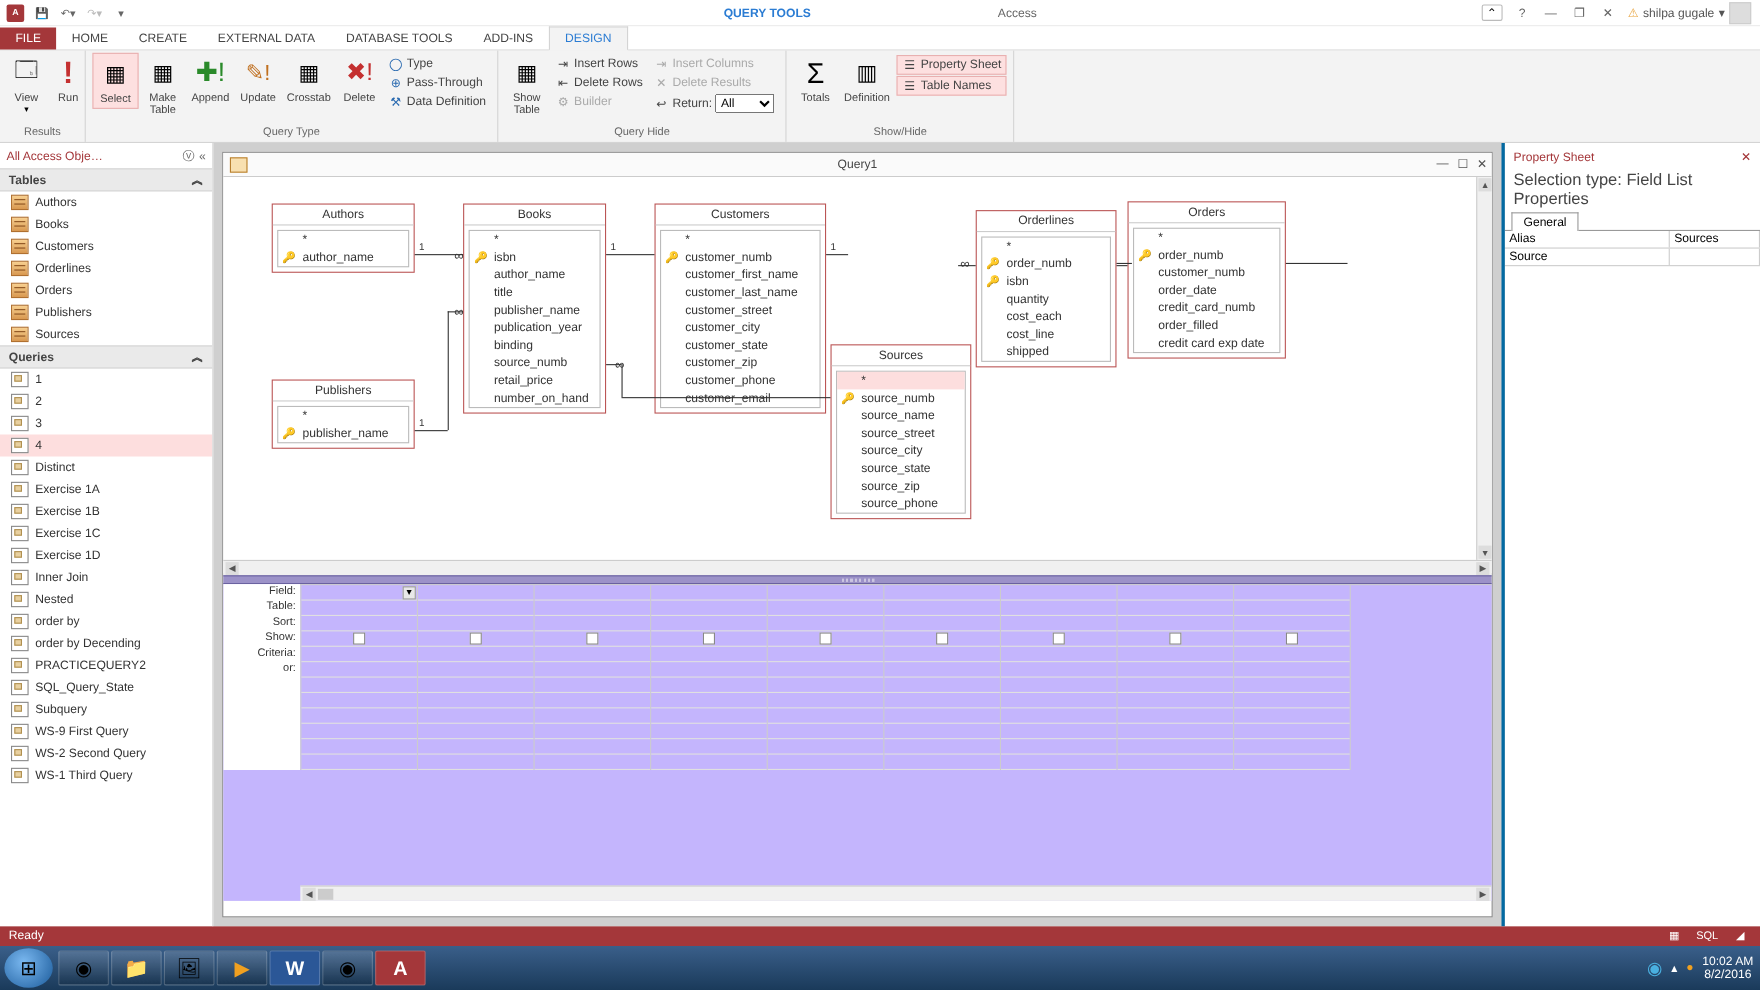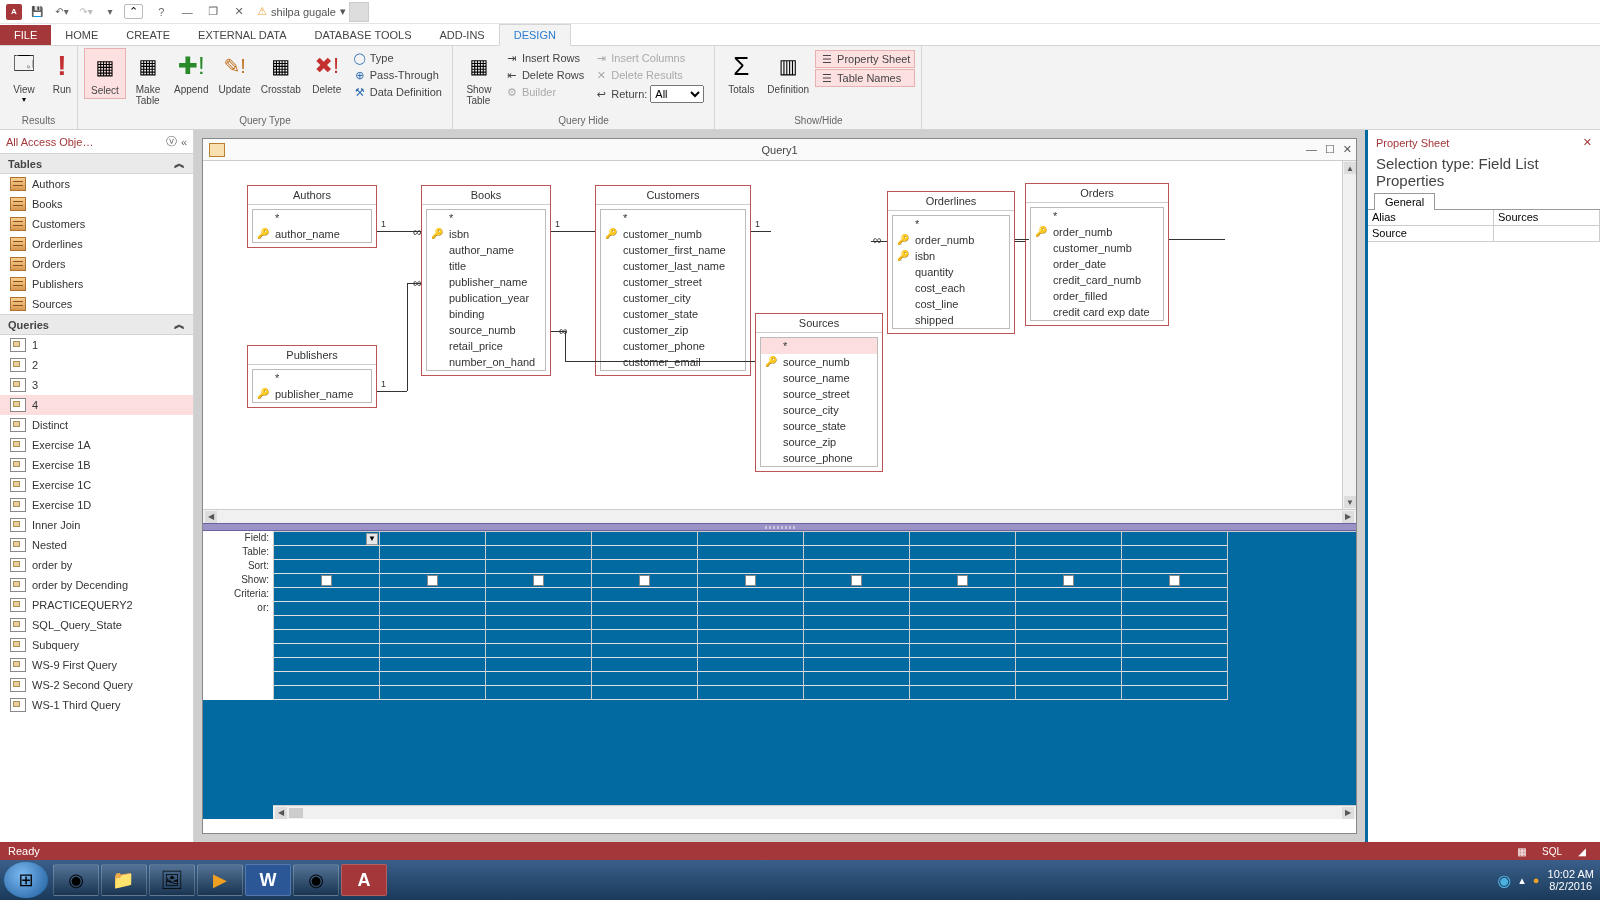--- a/index.html
+++ b/index.html
@@ -19,21 +19,21 @@
 .avatar{width:20px;height:20px;background:#ddd;border:1px solid #ccc}
 .ribbon-tabs{height:22px;display:flex;align-items:center;background:#fff;border-bottom:1px solid #d4d4d4}
 .rtab{padding:4px 14px;color:#444;font-size:11px;cursor:default}
 .rtab.file{background:#a4373a;color:#fff}
 .rtab.active{background:#f3f3f3;color:#2b7cd3;border:1px solid #d4d4d4;border-bottom:1px solid #f3f3f3;margin-bottom:-1px}
 .ribbon{height:84px;background:#f3f3f3;border-bottom:1px solid #d4d4d4;display:flex}
 .rgroup{border-right:1px solid #d4d4d4;padding:2px 6px;display:flex;flex-direction:column;justify-content:space-between}
 .rgroup-row{display:flex;align-items:flex-start;gap:2px}
 .rbtn{display:flex;flex-direction:column;align-items:center;justify-content:flex-start;padding:2px 4px;min-width:36px;cursor:default}
 .rbtn-icon{width:32px;height:32px;display:flex;align-items:center;justify-content:center;font-size:20px}
-.rbtn-label{font-size:10px;line-height:11px;margin-top:2px;color:#444}
+.rbtn-label{font-size:10px;text-align:center;line-height:11px;margin-top:2px;color:#444}
 .rbtn.sel{background:#fde0e0;border:1px solid #e8b0b0}
 .rgroup-title{font-size:10px;text-align:center;color:#666;padding-bottom:1px}
 .small-btn{display:flex;align-items:center;gap:3px;padding:1px 4px;font-size:11px;color:#444;white-space:nowrap}
 .small-btn .si{width:14px;height:14px;display:inline-flex;align-items:center;justify-content:center;font-size:11px}
 .small-btn.disabled{color:#aaa}
 .vstack{display:flex;flex-direction:column;gap:1px}
 .accent-r{background:#fde0e0;border:1px solid #e8b0b0;padding:1px 4px}
 .main{display:flex;height:calc(100% - 24px - 22px - 84px - 18px - 40px)}
 .nav{width:194px;border-right:1px solid #d4d4d4;background:#fff;overflow:hidden;position:relative}
 .nav-header{color:#a4373a;font-size:16px;padding:4px 6px;display:flex;align-items:center;justify-content:space-between;white-space:nowrap}
@@ -56,38 +56,38 @@
 .tb-title{text-align:center;padding:3px;border-bottom:1px solid #ccc;color:#333}
 .tb-body{border:1px solid #bbb;margin:4px;background:#fff}
 .tb-field{padding:2px 6px 2px 22px;color:#333;position:relative;white-space:nowrap}
 .tb-field.sel{background:#fddede}
 .tb-field .key{position:absolute;left:4px;top:2px;color:#d4a017;font-size:10px}
 .splitter{position:absolute;left:0;right:0;height:8px;background:#9c92c8;cursor:ns-resize;top:384px;border-top:1px solid #6a62a0;border-bottom:1px solid #6a62a0}
 .splitter::after{content:"";position:absolute;left:50%;top:2px;width:30px;height:3px;transform:translateX(-50%);background:repeating-linear-gradient(90deg,#cbc5e0 0 2px,transparent 2px 4px)}
 .hscroll-top{position:absolute;left:0;right:0;height:14px;top:370px;background:#f0f0f0;border-top:1px solid #ccc;display:flex;align-items:center;justify-content:space-between;padding:0 2px}
 .vscroll-top{position:absolute;right:0;top:22px;width:14px;height:348px;background:#f0f0f0;border-left:1px solid #ccc;display:flex;flex-direction:column;justify-content:space-between;padding:1px}
 .scroll-arrow{width:12px;height:12px;background:#ddd;display:flex;align-items:center;justify-content:center;font-size:8px;color:#555}
-.grid-area{position:absolute;left:0;right:0;top:392px;bottom:14px;background:#0369a1;overflow:hidden}
+.grid-area{position:absolute;left:0;right:0;top:392px;bottom:14px;background:#c4b5fd;overflow:hidden}
 .grid-table{display:flex;width:100%}
 .grid-labels{width:70px;text-align:right;padding-right:4px;background:#fff}
 .grid-labels div{height:14px;line-height:14px;font-size:10px;color:#333}
 .grid-cols{flex:1;display:flex;border-left:1px solid #ccc;border-top:1px solid #ccc}
 .gcol{width:106px;border-right:1px solid #ccc}
 .gcell{height:14px;border-bottom:1px solid #e0e0e0;display:flex;align-items:center;justify-content:center}
 .gcell .chk{width:11px;height:11px;border:1px solid #888;background:#fff}
 .gcell .dd{width:12px;height:12px;background:#e8e8e8;border:1px solid #999;font-size:8px;display:flex;align-items:center;justify-content:center;margin-left:auto;margin-right:1px}
 .hscroll-bot{position:absolute;left:70px;right:0;bottom:0;height:14px;background:#f0f0f0;border-top:1px solid #ccc;display:flex;align-items:center;padding:0 2px}
 .prop-sheet{width:232px;background:#fff}
 .ps-header{font-size:18px;color:#a4373a;padding:6px 8px;display:flex;justify-content:space-between;align-items:center}
 .ps-sub{font-size:15px;color:#444;padding:0 8px 4px}
 .ps-tab{display:inline-block;border:1px solid #999;border-bottom:none;padding:2px 10px;margin-left:6px;background:#fff;font-size:11px}
 .ps-grid{border-top:1px solid #999;margin-top:-1px}
 .ps-row{display:flex;border-bottom:1px solid #ccc;height:16px}
 .ps-row>div{padding:1px 4px;border-right:1px solid #ccc}
-.ps-row .c1{width:126px}.ps-row .c2{flex:1}
+.ps-row .c1{width:150px}.ps-row .c2{flex:1}
 .statusbar{height:18px;background:#a4373a;color:#fff;display:flex;align-items:center;padding:0 8px;font-size:11px;justify-content:space-between}
 .sb-right{display:flex;gap:10px;align-items:center}
 .sb-btn{width:20px;height:14px;display:flex;align-items:center;justify-content:center;font-size:10px}
 .taskbar{height:40px;background:linear-gradient(#3a5f8a,#1a3a5a);display:flex;align-items:center;padding:0 4px;position:relative}
 .start-orb{width:44px;height:36px;border-radius:50%;background:radial-gradient(circle at 40% 35%,#7ab8f0,#1a5a9a);display:flex;align-items:center;justify-content:center;margin-right:4px}
 .tb-item{width:46px;height:32px;background:linear-gradient(rgba(255,255,255,0.15),rgba(0,0,0,0.15));border:1px solid rgba(255,255,255,0.2);border-radius:2px;margin:0 1px;display:flex;align-items:center;justify-content:center;font-size:18px}
 .tray{position:absolute;right:6px;display:flex;align-items:center;gap:8px;color:#fff;font-size:10px}
 .tray .clock{text-align:center;line-height:12px}
 .rel-line{position:absolute;background:#333}
 .rel-lbl{position:absolute;font-size:9px;color:#333;background:#fff}
@@ -97,20 +97,26 @@
 </head>
 <body>
 
 <div class="titlebar">
   <div class="qat">
     <span class="access-logo">A</span>
     <span class="qat-icon">💾</span>
     <span class="qat-icon">↶▾</span>
     <span class="qat-icon" style="color:#bbb">↷▾</span>
     <span class="qat-icon">▾</span>
+  </div>
+  <div class="title-center">
+    <div class="tool-tab">
+        <div class="tool-tab-header">QUERY TOOLS</div>
+      </div>
+    <div class="app-name">Access</div>
   </div>
   <div class="title-right">
     <span style="border:1px solid #bbb;padding:0 4px;border-radius:2px">⌃</span>
     <span class="win-btn">?</span>
     <span class="win-btn">—</span>
     <span class="win-btn">❐</span>
     <span class="win-btn">✕</span>
     <span class="user-area"><span class="warn-icon">⚠</span><span>shilpa gugale</span> ▾ <span class="avatar"></span></span>
   </div>
 </div>

